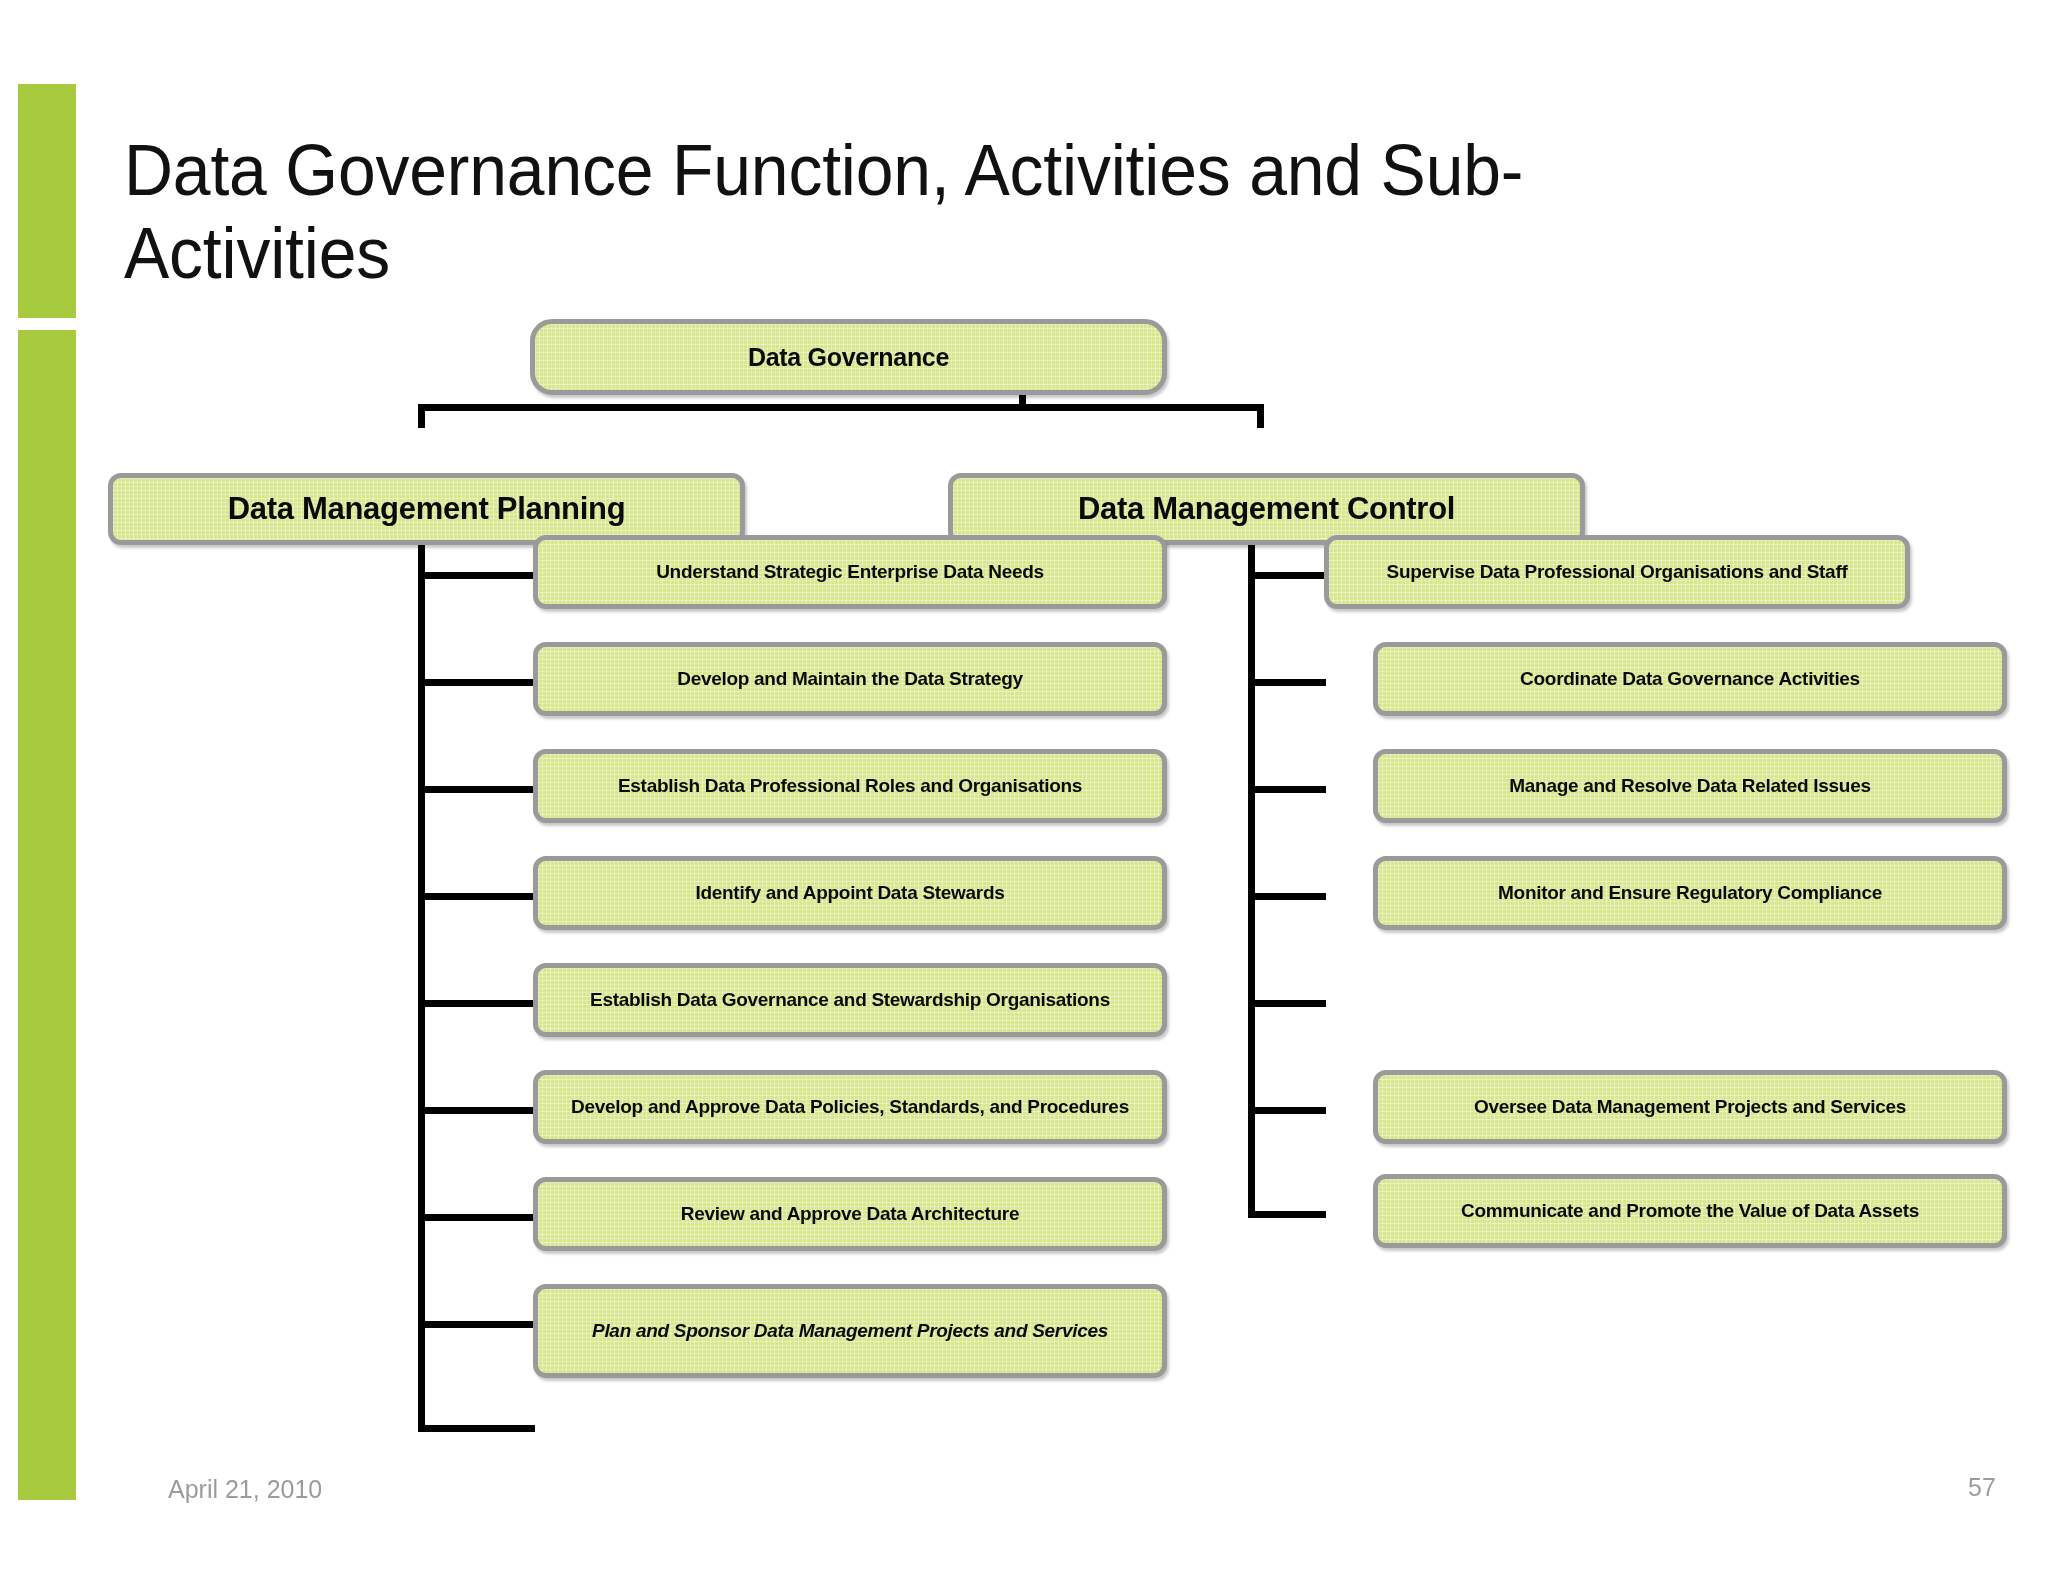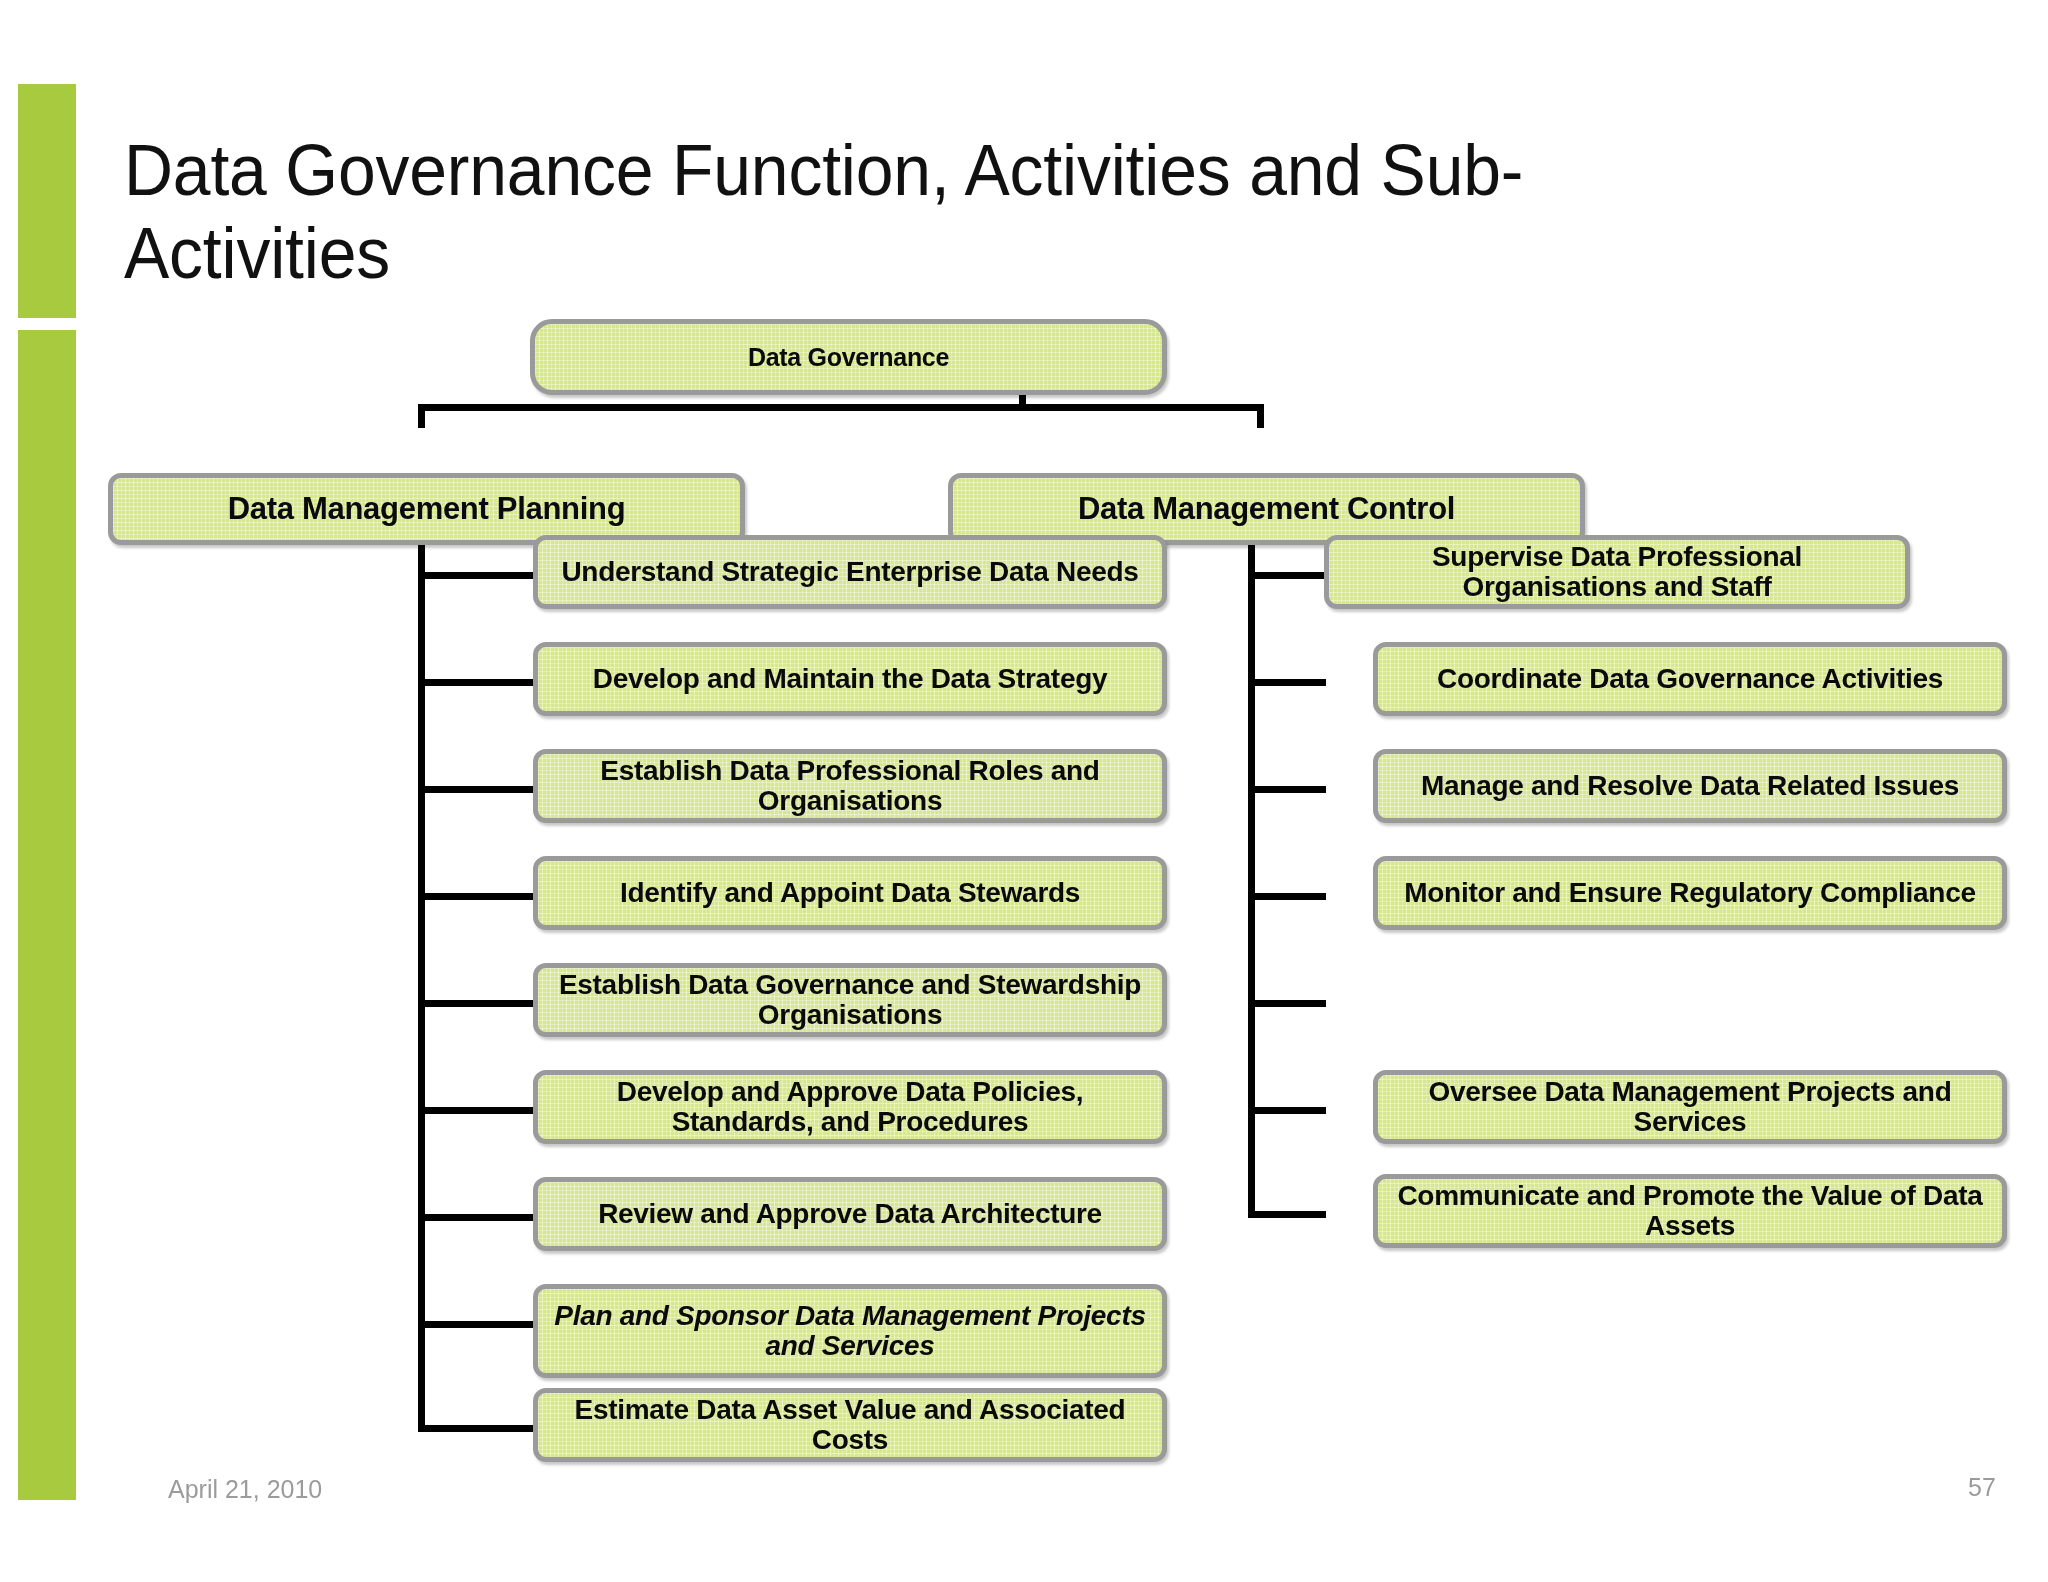--- a/index.html
+++ b/index.html
@@ -75,21 +75,21 @@
     background-size: 4px 4px, 4px 4px, 8px 8px, 8px 8px;
     box-shadow: 2px 3px 3px rgba(0,0,0,0.22);
     display: flex;
     align-items: center;
     justify-content: center;
     text-align: center;
     padding: 2px 12px;
     color: #0a0a0a;
     font-weight: bold;
     font-family: "Liberation Sans", sans-serif;
-    font-size: 28px;
+    font-size: 19px;
     line-height: 1.08;
     letter-spacing: -0.3px;
   }
   .node.root      { font-size: 25px; border-radius: 22px; }
   .node.level2    { font-size: 31px; margin-top: 45px; }
   .node .label    { display: block; width: 100%; }
 
   
   .footer-text {
     position: absolute;
@@ -168,23 +168,20 @@
   </div>
   <div class="node" style="left:533px; top:1070px; width:634px; height:74px;">
     <span class="label">Develop and Approve Data Policies, Standards, and Procedures</span>
   </div>
   <div class="node" style="left:533px; top:1177px; width:634px; height:74px;">
     <span class="label">Review and Approve Data Architecture</span>
   </div>
   <div class="node" style="left:533px; top:1284px; width:634px; height:94px;font-style:italic;">
     <span class="label">Plan and Sponsor Data Management Projects and Services</span>
   </div>
-  <div class="node" style="left:533px; top:1388px; width:634px; height:74px;">
-    <span class="label">Estimate Data Asset Value and Associated Costs</span>
-  </div>
 
   <div class="node" style="left:1324px; top:535px; width:586px; height:74px;">
     <span class="label">Supervise Data Professional Organisations and Staff</span>
   </div>
   <div class="node" style="left:1373px; top:642px; width:634px; height:74px;">
     <span class="label">Coordinate Data Governance Activities</span>
   </div>
   <div class="node" style="left:1373px; top:749px; width:634px; height:74px;">
     <span class="label">Manage and Resolve Data Related Issues</span>
   </div>

